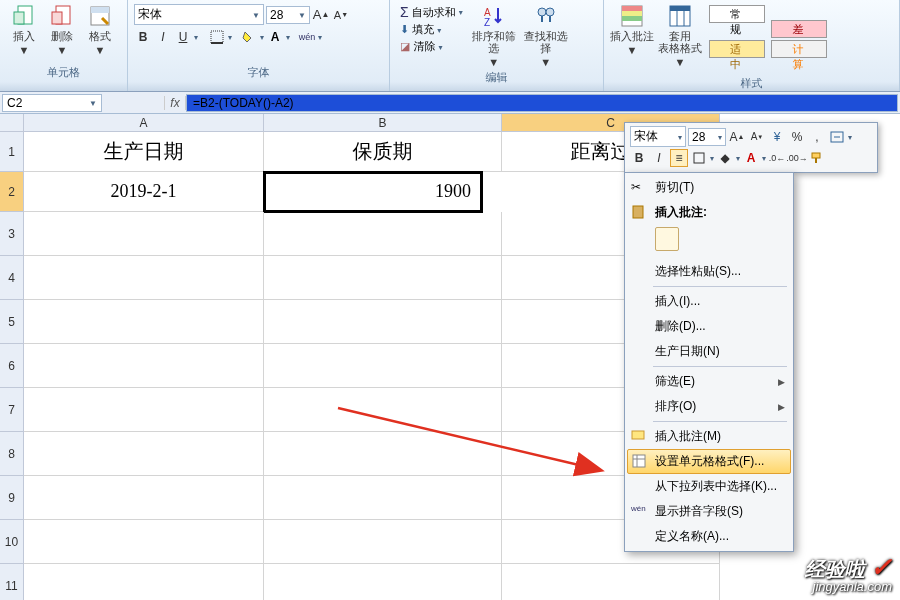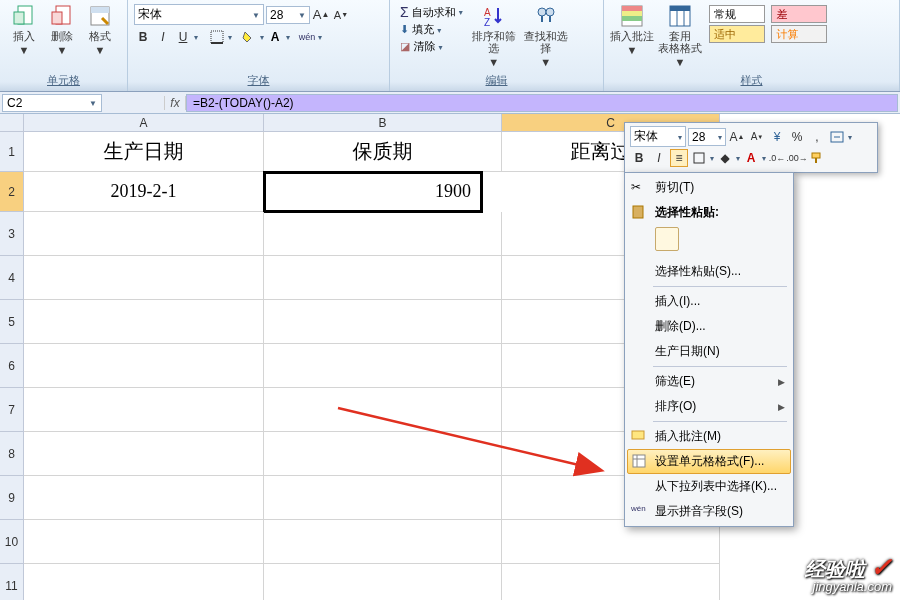--- a/index.html
+++ b/index.html
@@ -2,37 +2,37 @@
 <html><head>
 <meta charset="utf-8">
 <style>
 * { margin: 0; padding: 0; box-sizing: border-box; font-family: "Microsoft YaHei", SimSun, sans-serif; }
 body { background: #fff; width: 900px; height: 600px; overflow: hidden; position: relative; }
 
 
 .ribbon { background: linear-gradient(#f6fbff, #e1ecf7 90%, #c9d8e8); height: 92px; border-bottom: 1px solid #8ba0bc; display: flex; }
 .ribbon-group { border-right: 1px solid #b8cce0; padding: 2px 6px 0 6px; display: flex; flex-direction: column; justify-content: space-between; }
 .group-content { display: flex; align-items: flex-start; gap: 2px; flex: 1; }
-.group-label { text-align: center; font-size: 11px; color: #4a6684; padding: 2px 0 3px; text-decoration: underline; }
+.group-label { text-align: center; font-size: 11px; color: #4a6684; padding: 2px 0 11px; }
 .big-btn { display: flex; flex-direction: column; align-items: center; width: 36px; cursor: pointer; padding-top: 2px; }
 .big-btn .ico { width: 24px; height: 24px; }
 .big-btn span { font-size: 11px; color: #3b3b3b; margin-top: 2px; line-height: 12px; text-align: center; }
 .dd { font-size: 8px; color: #4a6684; margin-top: 1px; }
 .font-row { display: flex; align-items: center; gap: 2px; margin-bottom: 3px; }
 .combo { background: #fff; border: 1px solid #a7bcd4; font-size: 12px; padding: 1px 3px; display: flex; align-items: center; justify-content: space-between; }
 .mini-btn { width: 18px; height: 18px; border: 1px solid transparent; display: inline-flex; align-items: center; justify-content: center; font-size: 12px; cursor: pointer; color: #333; }
 .edit-col { display: flex; flex-direction: column; font-size: 11px; gap: 2px; padding: 2px 4px; }
 .edit-col .row { display: flex; align-items: center; gap: 3px; cursor: pointer; }
-.style-box { display: inline-block; width: 56px; height: 18px; border: 1px solid #999; font-size: 11px; text-align: left; padding: 1px 4px; margin: 1px; }
+.style-box { display: inline-block; width: 56px; height: 18px; border: 1px solid #999; font-size: 11px; text-align: left; padding: 1px 20px; margin: 1px; }
 
 
 .fbar { display: flex; align-items: center; border-bottom: 1px solid #a7bcd4; height: 22px; background: #e8eef7; }
 .namebox { width: 100px; background: #fff; border: 1px solid #a7bcd4; margin: 1px 2px; font-size: 12px; text-align: center; padding: 1px 4px; display: flex; justify-content: space-between; align-items: center; }
 .fx { width: 22px; text-align: center; font-style: italic; font-size: 12px; color: #555; border-left: 1px solid #ccc; border-right: 1px solid #ccc; }
-.formula-input { flex: 1; font-size: 12px; padding: 1px 6px; background: #c4b5fd; border: 1px solid #a7bcd4; margin: 1px 2px 1px 0; }
+.formula-input { flex: 1; font-size: 12px; padding: 1px 6px; background: #1d4ed8; border: 1px solid #a7bcd4; margin: 1px 2px 1px 0; }
 
 
 .grid { position: relative; }
 .colhdrs { display: flex; height: 18px; }
 .colhdrs .corner { width: 24px; background: #e8eef7; border-right: 1px solid #c0c8d8; border-bottom: 1px solid #c0c8d8; }
 .colhdrs .ch { background: #e8eef7; border-right: 1px solid #c0c8d8; border-bottom: 1px solid #c0c8d8; text-align: center; font-size: 12px; color: #333; line-height: 18px; }
 .colhdrs .ch.sel { background: #f8d080; }
 .row { display: flex; }
 .rowhdr { width: 24px; background: #e8eef7; border-right: 1px solid #c0c8d8; border-bottom: 1px solid #c0c8d8; text-align: center; font-size: 12px; color: #333; display: flex; align-items: center; justify-content: center; }
 .rowhdr.sel { background: #f8d080; }
@@ -361,21 +361,21 @@
 
 <div class="ctx" style="left:624px;top:172px">
   <div class="ctx-item">
       <span class="cico">✂</span>
       <span>剪切(T)</span>
     </div>
   <div class="ctx-item" style="font-weight:bold">
       <span class="cico"><svg width="14" height="14">
           <rect x="2" y="1" width="10" height="12" fill="#d8b060" stroke="#a70"></rect>
         </svg></span>
-      <span>选择性粘贴:</span>
+      <span>插入批注:</span>
     </div>
   <div class="paste-opts"><span class="opt"></span></div>
   <div class="ctx-item">
       <span>选择性粘贴(S)...</span>
     </div>
   <div class="ctx-sep"></div>
   <div class="ctx-item">
       <span>插入(I)...</span>
     </div>
   <div class="ctx-item">
@@ -406,20 +406,23 @@
           <path d="M1 5 h12 M5 1 v12" stroke="#888"></path>
         </svg></span>
       <span>设置单元格格式(F)...</span>
     </div>
   <div class="ctx-item">
       <span>从下拉列表中选择(K)...</span>
     </div>
   <div class="ctx-item">
       <span class="cico" style="font-size:8px;color:#336">wén</span>
       <span>显示拼音字段(S)</span>
+    </div>
+  <div class="ctx-item">
+      <span>定义名称(A)...</span>
     </div>
 </div>
 
 <svg class="arrow-svg" style="left:330px;top:400px" width="290" height="90">
   <defs>
       <marker id="ah" markerWidth="12" markerHeight="10" refX="10" refY="5" orient="auto">
         <path d="M0 0 L12 5 L0 10 Z" fill="#e03020"></path>
       </marker>
     </defs>
   <line x1="8" y1="8" x2="270" y2="70" stroke="#e03020" stroke-width="2.5" marker-end="url(#ah)"></line>

